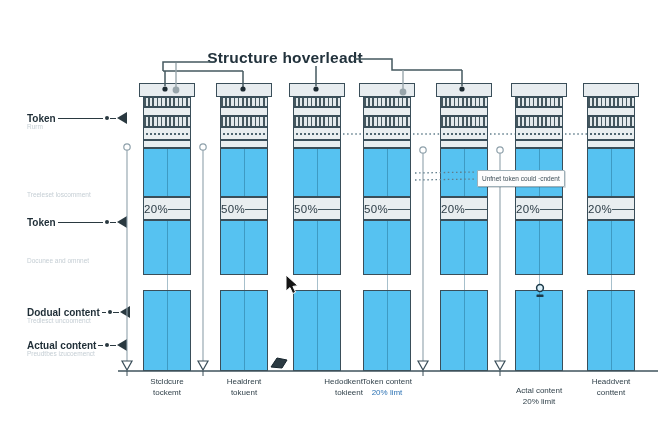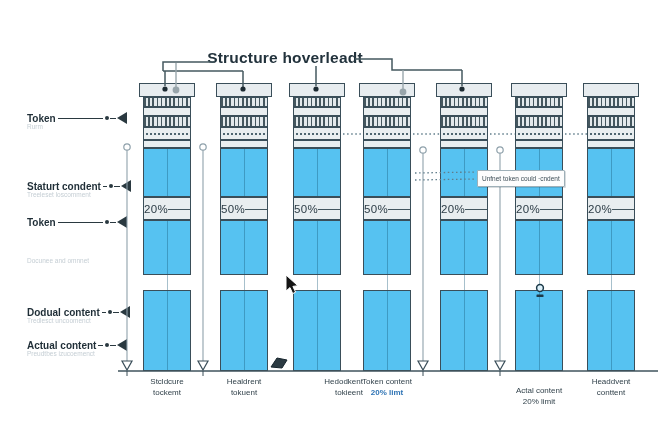--- a/index.html
+++ b/index.html
@@ -30,21 +30,21 @@
   .lrow{position:absolute;left:27px;width:100px;height:14px;display:flex;align-items:center;}
   .ltext{font-size:10px;font-weight:600;color:#1f2e37;white-space:nowrap;}
   .lline{flex:1;border-top:1.3px solid #2a3940;margin:0 2px;min-width:4px;}
   .ldot{width:4px;height:4px;border-radius:50%;background:#2a3940;flex:0 0 auto;}
   .lline2{width:6px;border-top:1.3px solid #2a3940;margin:0 1px;flex:0 0 auto;}
   .lflag{width:0;height:0;border-top:6px solid transparent;border-bottom:6px solid transparent;
          border-right:10px solid #2a3940;flex:0 0 auto;}
   .lsub{position:absolute;left:27px;font-size:6.5px;color:#c5ced4;white-space:nowrap;}
   
   .blabel{position:absolute;width:92px;text-align:center;font-size:8px;line-height:10.5px;color:#33434c;}
-  .blabel .l2.accent{color:#2f74b5;font-weight:bold;}
+  .blabel .l2.accent{color:#2f74b5;}
   
   #tooltip{position:absolute;left:477px;top:170px;height:15px;padding:0 4px;background:#fdfdfd;
            border:1px solid #9fb0b8;border-radius:1px;box-shadow:1px 1px 0 rgba(40,60,70,.18);
            font-size:6.5px;color:#3c4c55;display:flex;align-items:center;white-space:nowrap;z-index:7;}
   #overlay{position:absolute;left:0;top:0;z-index:5;pointer-events:none;}
   #columns,#left-labels,#bottom-labels{position:absolute;left:0;top:0;width:100%;height:100%;z-index:2;}
 </style>
 </head>
 <body>
 
@@ -54,27 +54,20 @@
 
   <div id="left-labels">
       <div class="lrow" style="top: 111px;">
         <span class="ltext">Token</span>
         <span class="lline"></span>
         <span class="ldot"></span>
         <span class="lline2"></span>
         <span class="lflag"></span>
       </div>
       <div class="lsub" style="top: 123px;">Rurm</div>
-      <div class="lrow" style="top: 179px;">
-        <span class="ltext">Staturt condent</span>
-        <span class="lline"></span>
-        <span class="ldot"></span>
-        <span class="lline2"></span>
-        <span class="lflag"></span>
-      </div>
       <div class="lsub" style="top: 191px;">Treeleset loscomment</div>
       <div class="lrow" style="top: 215px;">
         <span class="ltext">Token</span>
         <span class="lline"></span>
         <span class="ldot"></span>
         <span class="lline2"></span>
         <span class="lflag"></span>
       </div>
       <div class="lsub" style="top: 257px;">Docunee and omnnet</div>
       <div class="lrow" style="top: 305px;">

